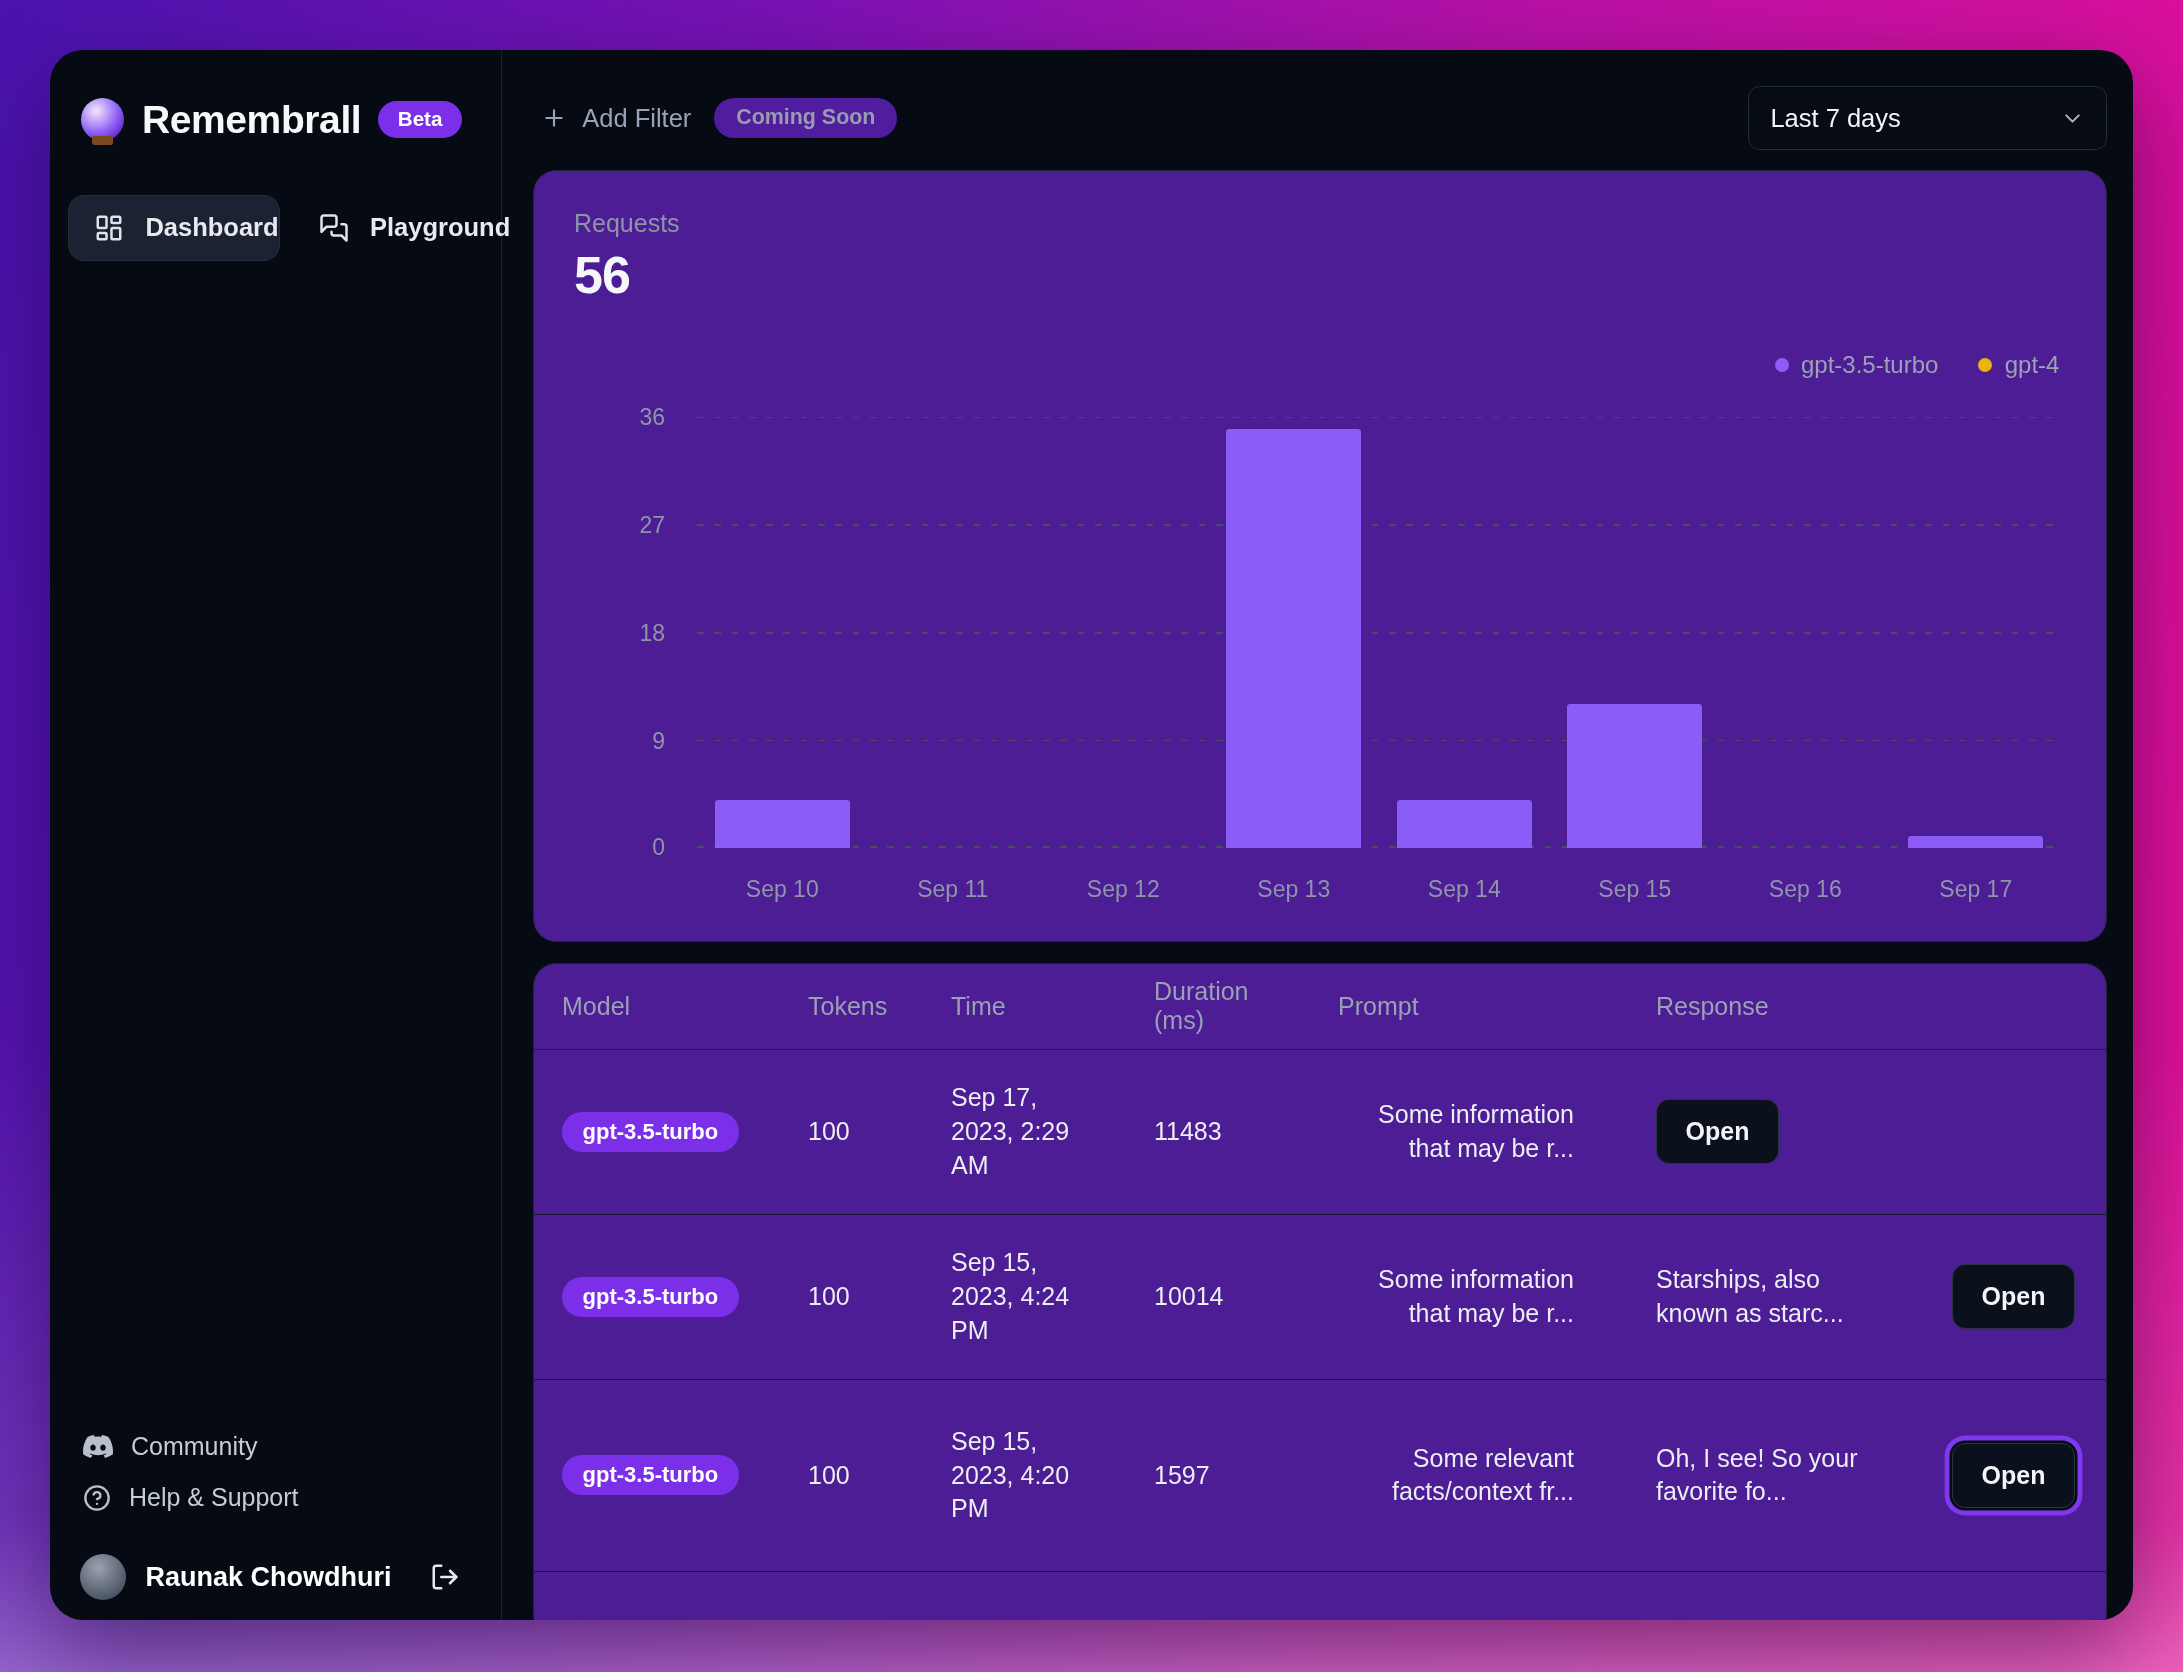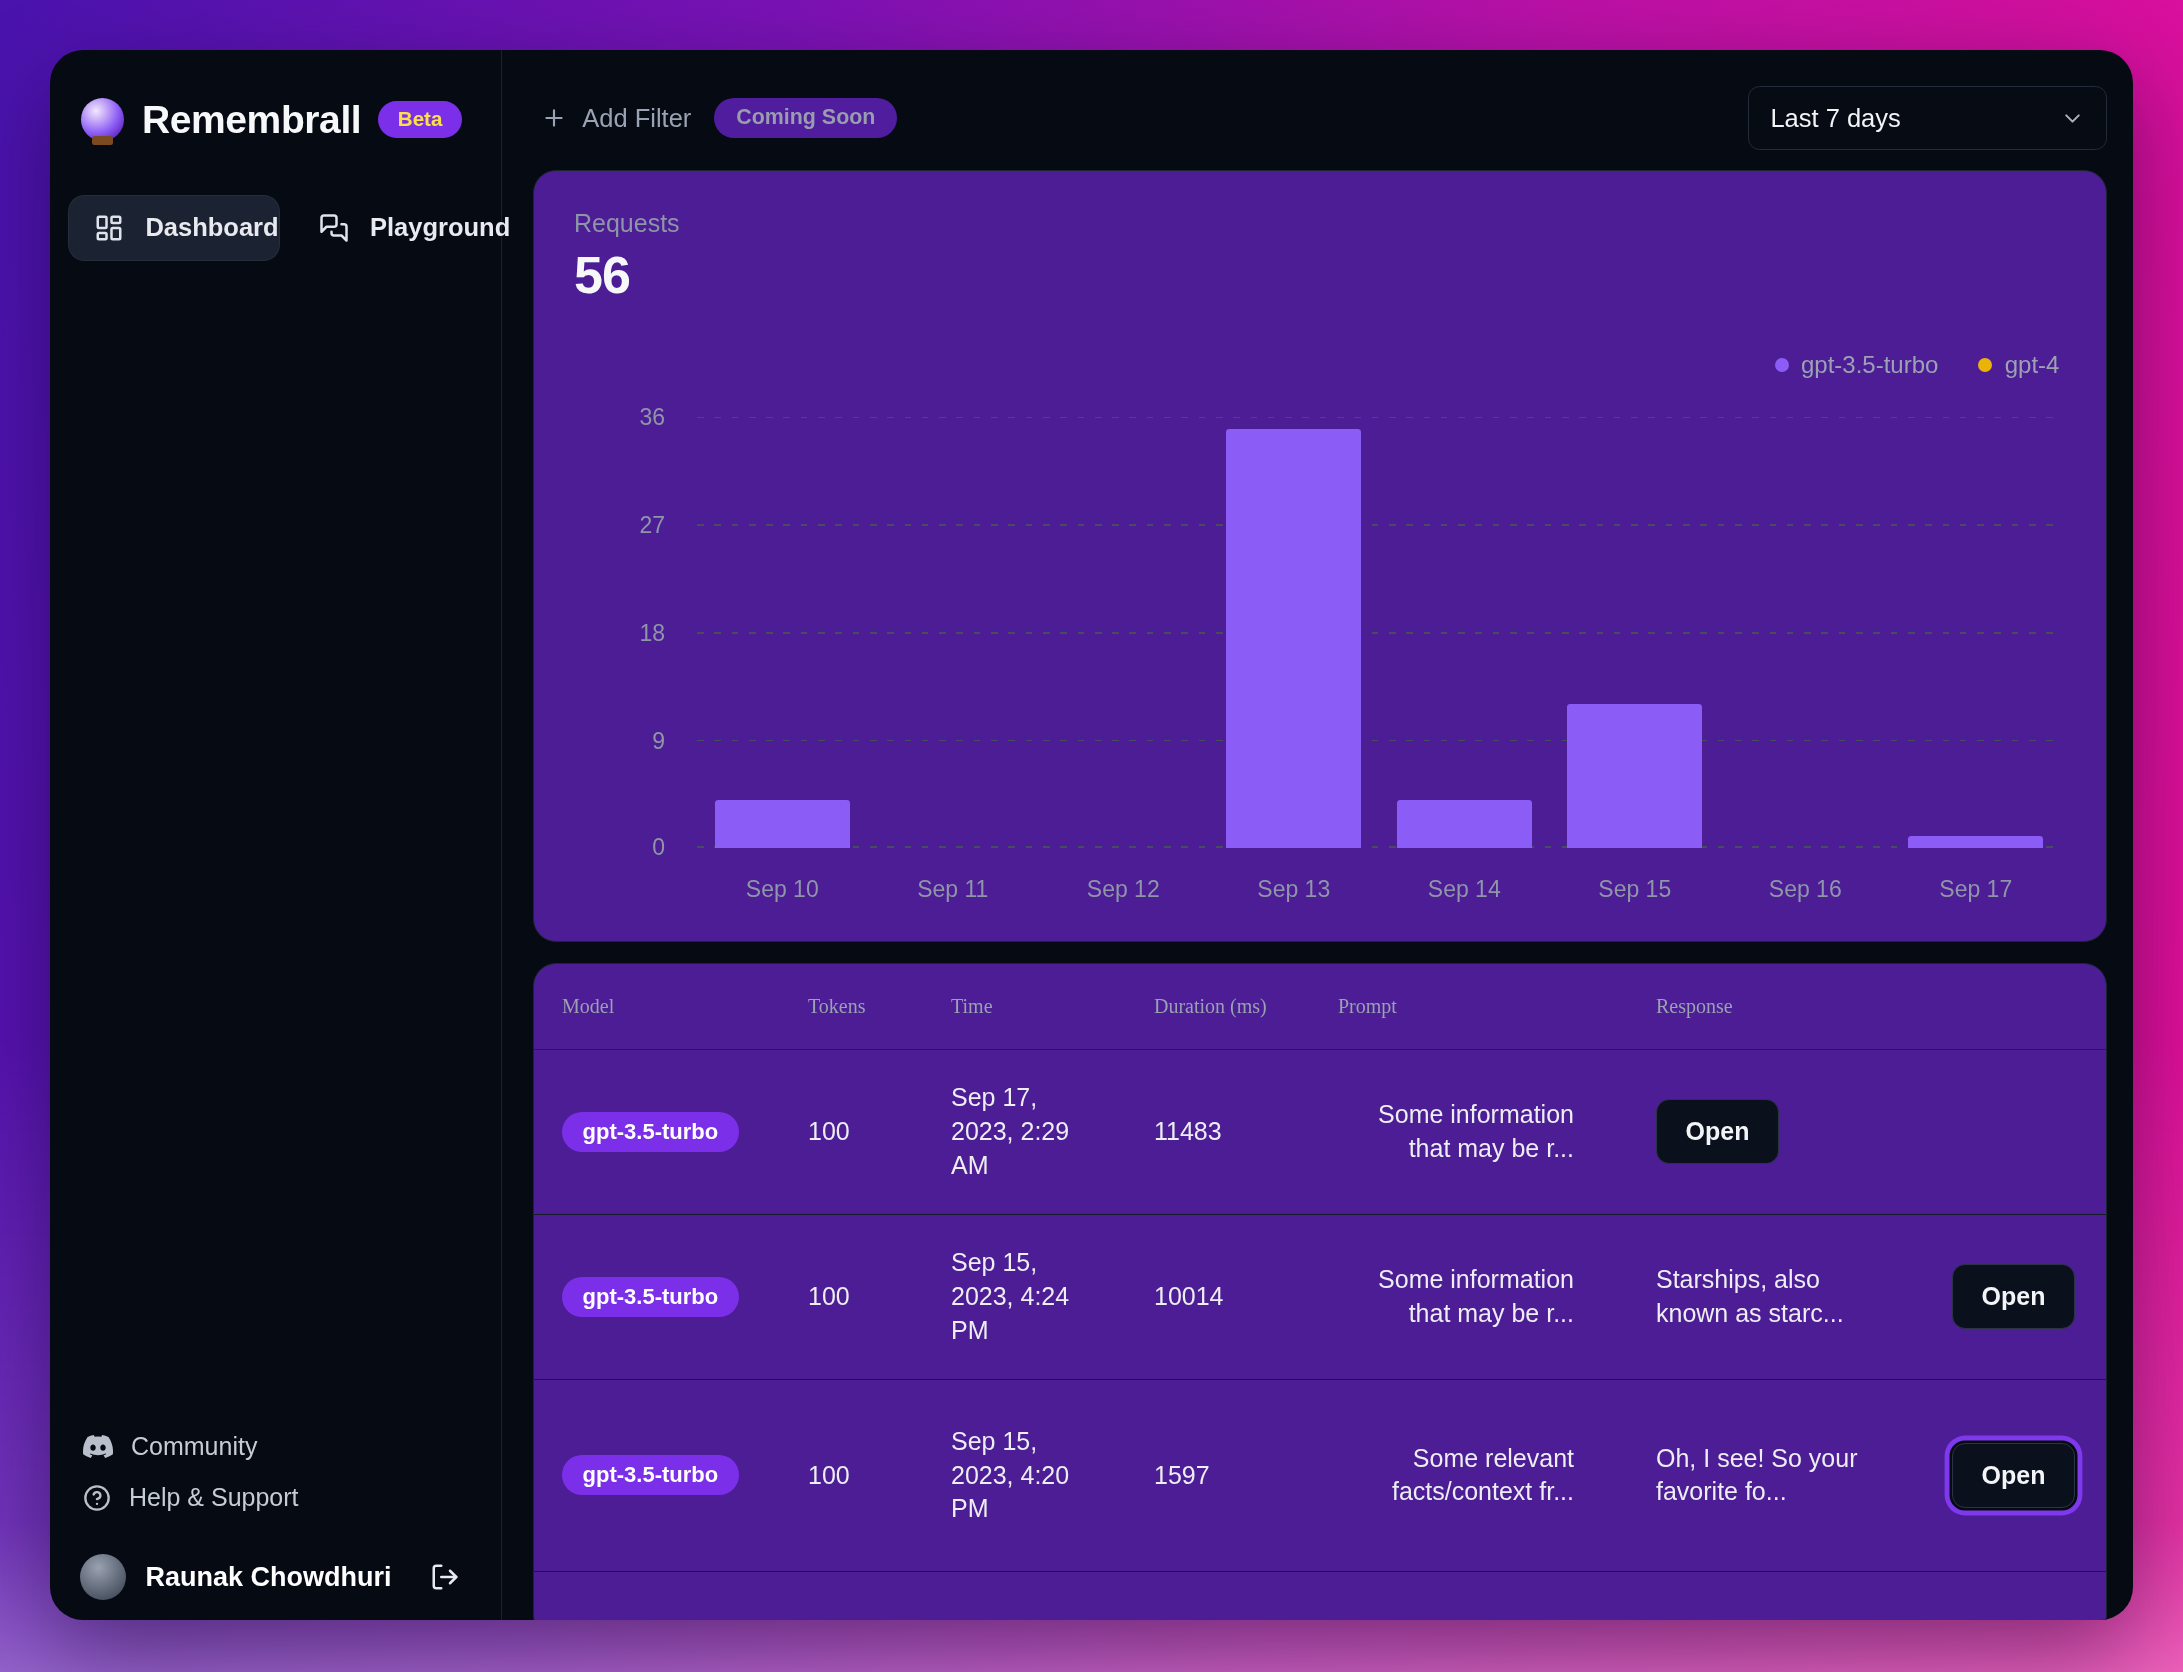--- a/index.html
+++ b/index.html
@@ -30,21 +30,21 @@
     position:relative; width:43px; height:43px; border-radius:50%;
     background:radial-gradient(circle at 35% 30%, #f1e8ff 0%, #c3a6f7 26%, #8b5cf6 55%, #5b21b6 84%, #3c1086 100%);
     flex:0 0 43px;
   }
   .orb::after {
     content:""; position:absolute; left:10.7px; bottom:-4.1px; width:21.4px; height:9px;
     background:#7b4a21; border-radius:2.5px;
   }
   .app-title { font-size:39px; font-weight:700; color:#f7f8fa; margin-left:18px; letter-spacing:-0.4px; }
   .beta-badge {
-    margin-left:16.5px; background:#7c2fe8; color:#fde047; font-size:20.6px; font-weight:700;
+    margin-left:16.5px; background:#7c2fe8; color:#ffffff; font-size:20.6px; font-weight:700;
     padding:8.2px 20px; border-radius:822px; line-height:1;
   }
   .nav { margin-top:53px; display:flex; flex-direction:row; gap:14px; }
   .nav-item {
     display:flex; align-items:center; gap:21.4px; height:66px; padding-left:25px;
     border-radius:16.5px; font-size:25.5px; font-weight:600; color:#e8eaef; cursor:pointer;
   }
   .nav-item.active { background:#1b2231; border:0.8px solid rgba(255,255,255,0.05); }
   .nav-item .icon { display:flex; color:#dfe3ea; }
   .spacer { flex:1; }
@@ -101,21 +101,21 @@
   .bar { width:79%; border-radius:3.3px 3.3px 0 0; }
   .xlabels { display:flex; margin:28px 5px 0 123px; }
   .xlabel { flex:1; text-align:center; font-size:23px; color:#8e96a8; }
 
   
   .table-card { min-height:675px; overflow:hidden; }
   .trow {
     display:grid; grid-template-columns:246px 143px 203px 184px 318px 1fr 123px;
     align-items:center; padding-left:28px; padding-right:31px;
   }
-  .thead { min-height:86px; border-bottom:1.6px solid #1d2533; color:#99a1b2; font-size:20px;font-family:Liberation Serif, serif; }
+  .thead { min-height:86px; border-bottom:1.6px solid #1d2533; color:#99a1b2; font-size:25px; }
   .th { padding-right:25px; }
   .th-duration { padding-right:52px; }
   .tdata { min-height:165px; border-bottom:1.6px solid #141b27; font-size:25px; color:#eceef2; }
   .tdata.tall { min-height:192px; }
   .cell { padding-right:25px; line-height:1.35; }
   .cell-time { padding-right:68px; }
   .cell-prompt { padding-right:82px;text-align:right; }
   .cell-resp { padding-right:82px; }
   .model-badge {
     display:inline-block; background:#7c2fe8; color:#ffffff; font-size:22px; font-weight:700;

